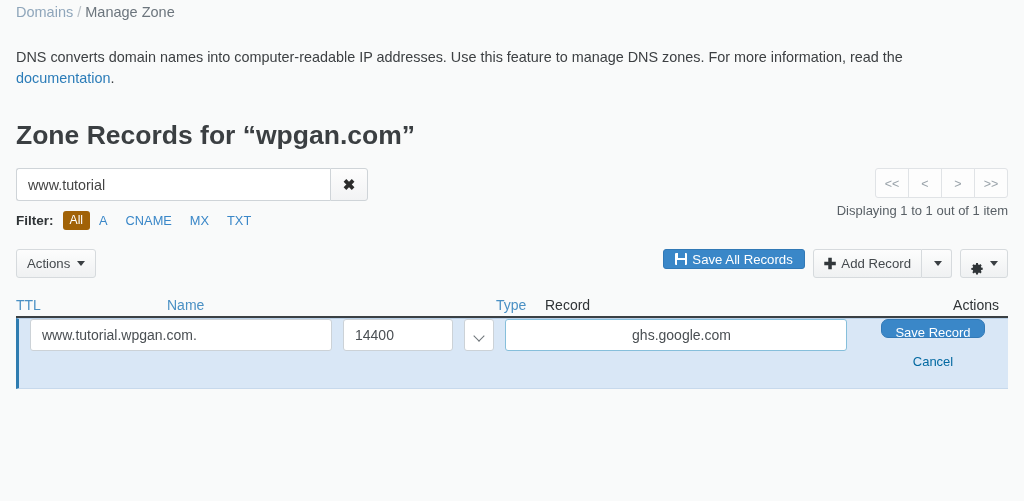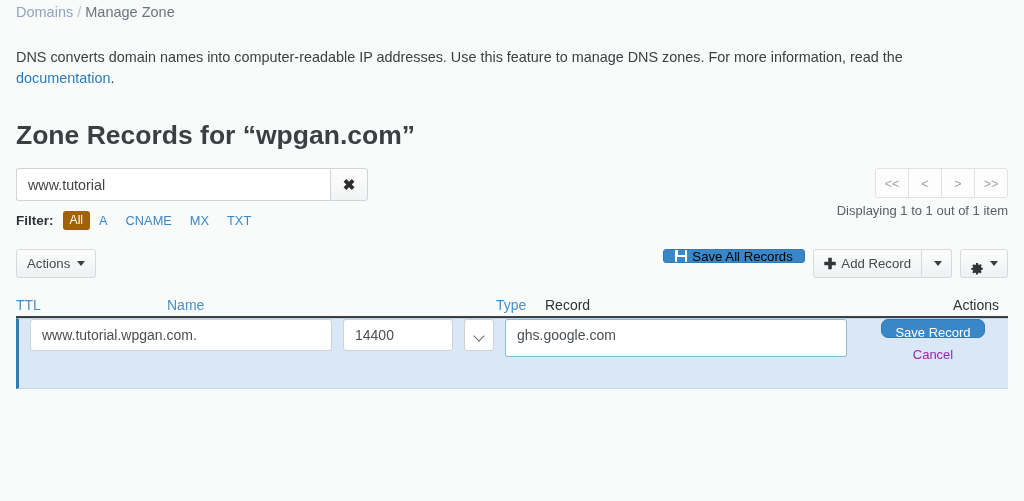--- a/index.html
+++ b/index.html
@@ -177,22 +177,22 @@
     border-top: 5px solid #3a3f43;
     margin-left: 2px;
   }
   .toolbar-right {
     position: absolute; right: 0; top: 0;
     display: flex; align-items: flex-start; gap: 8px;
   }
   .btn-primary {
     background: #3a87c8;
     border: 1px solid #3279b6;
-    color: #000000;
-    height: 14px;
+    color: #ffffff;
+    height: 20px;
     line-height: 27px;
     padding: 0 11px;
     font-size: 13.2px;
   }
   .split-group { display: flex; }
   .split-group .btn { border-radius: 3px 0 0 3px; height: 29px; line-height: 27px; }
   .split-group .btn.split-toggle {
     border-radius: 0 3px 3px 0;
     border-left: none;
     width: 30px;
@@ -273,30 +273,31 @@
   .sel-type:after {
     content: "";
     position: absolute;
     left: 10px; top: 12px;
     width: 7px; height: 7px;
     border-right: 1.6px solid #6d7479;
     border-bottom: 1.6px solid #6d7479;
     transform: rotate(45deg);
   }
   .record-fake {
-    width: 342px; height: 38px;
+    width: 342px; height: 32px;
     border: 1px solid #86bfdb;
     border-radius: 3px;
     background: #fff;
     font-size: 14px;
     color: #4a4f53;
     padding: 0 0 0 11px;
     line-height: 30px;
     white-space: nowrap;
     overflow: hidden;
+    text-align: center;
   }
   .actions-cell {
     width: 163px;
     margin-left: auto;
     text-align: center;
     padding-right: 0;
   }
   .btn-save-record {
     background: #3a87c8;
     border: 1px solid #3279b6;
@@ -305,22 +306,22 @@
     font-size: 13px;
     height: 19px;
     line-height: 25px;
     padding: 0 13px;
     cursor: pointer;
     font-family: "Liberation Sans", sans-serif;
     display: inline-block;
   }
   .cancel-link {
     display: block;
-    margin-top: 6px;
-    color: #a21caf;
+    margin-top: 13px;
+    color: #0369a1;
     font-size: 13px;
     text-decoration: none;
     cursor: pointer;
     text-align: center;
   }
 </style>
 </head>
 <body>
 
 <div class="page">

